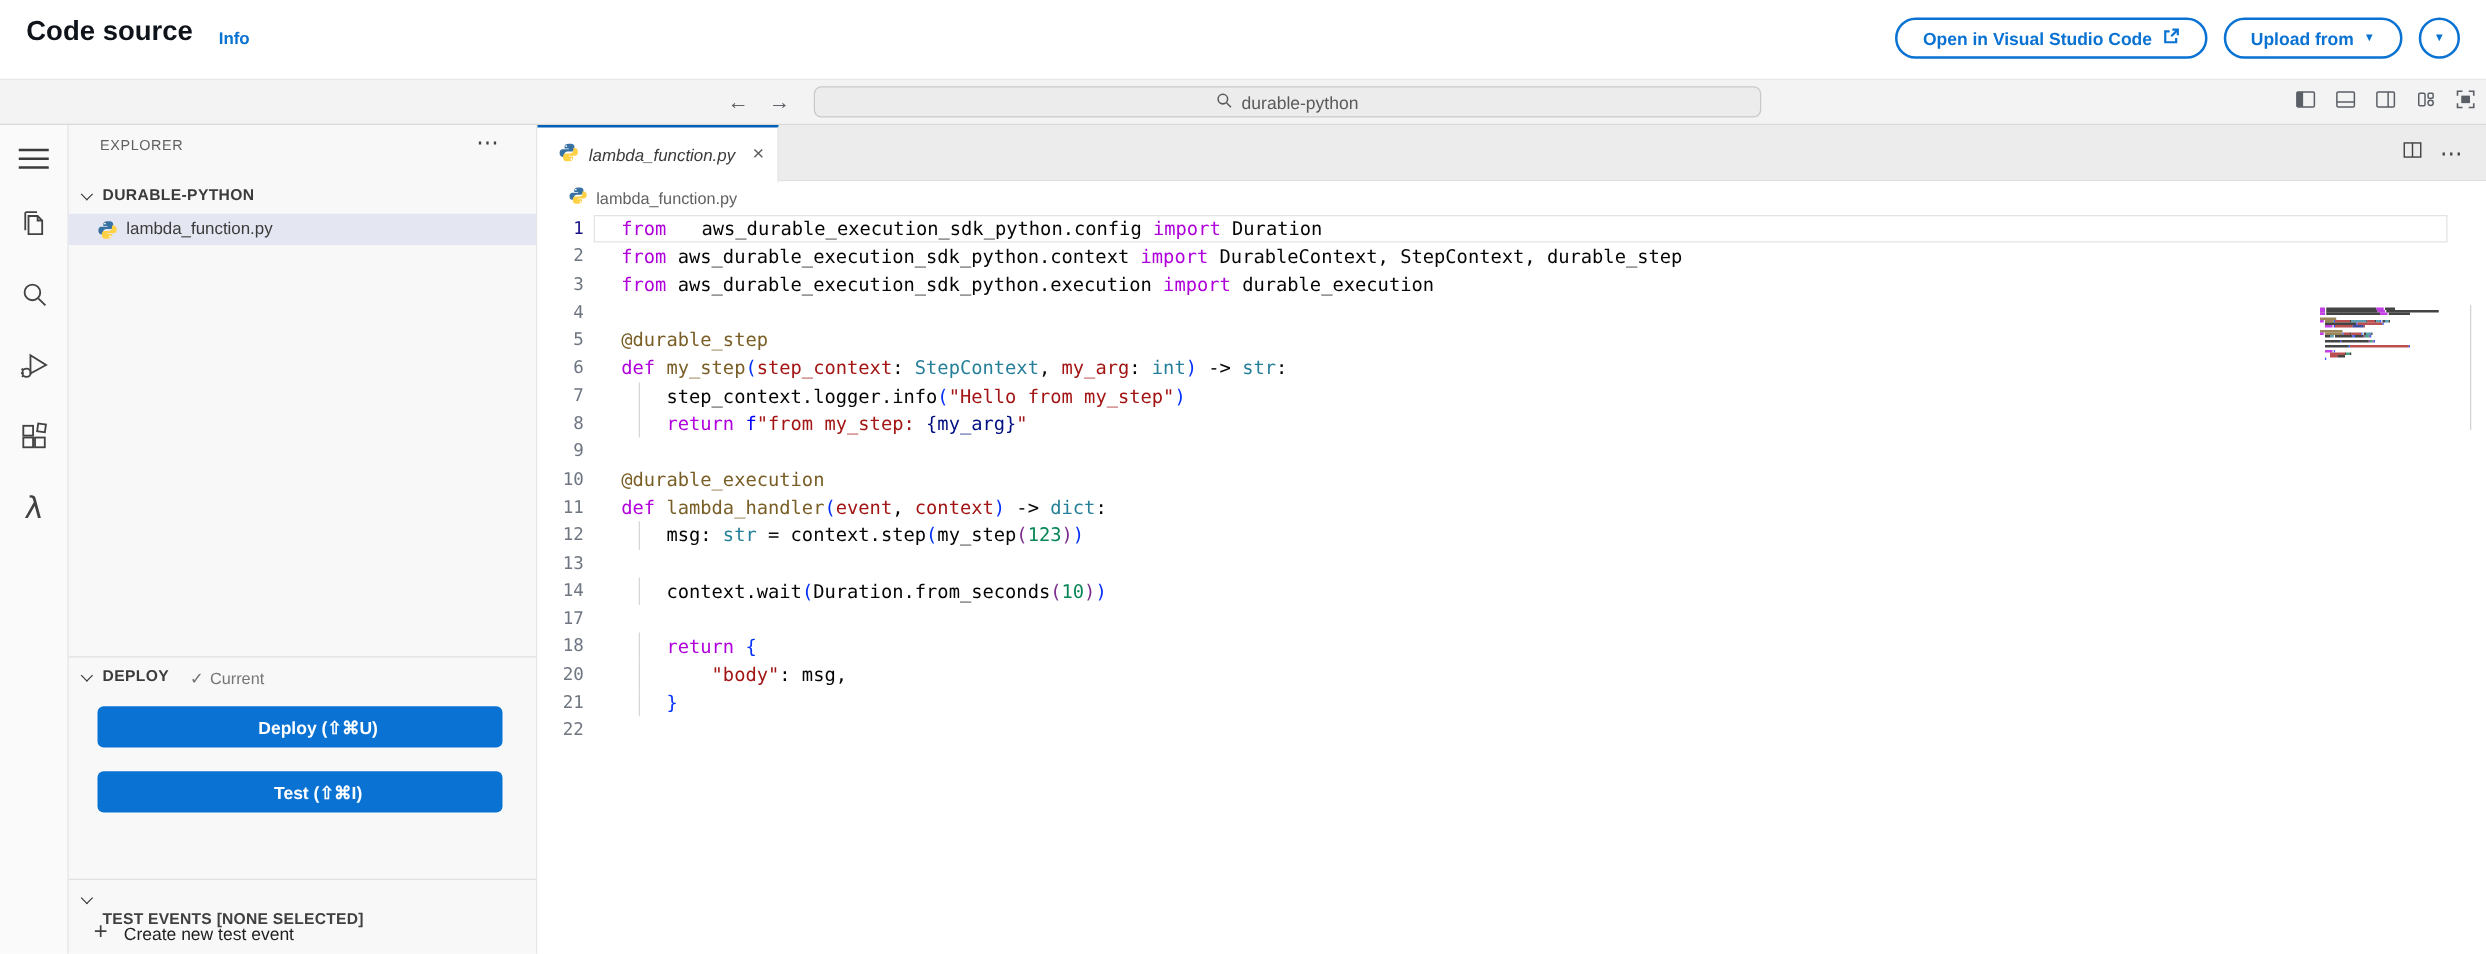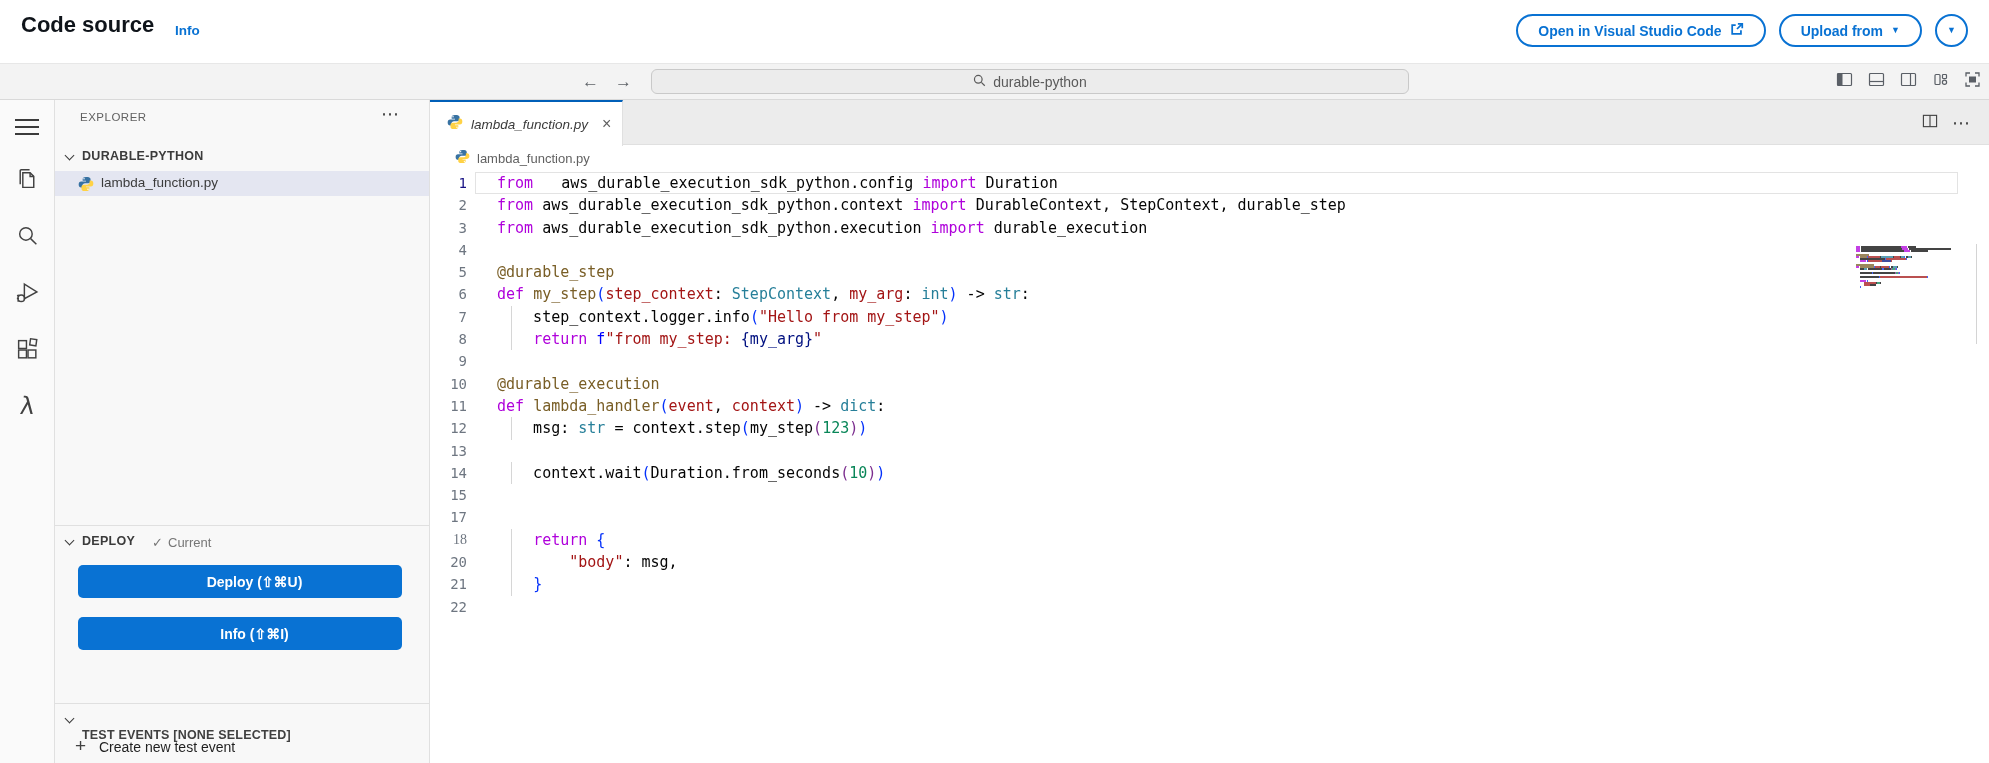--- a/index.html
+++ b/index.html
@@ -229,21 +229,21 @@
     </div>
 
     <div class="section-divider" style="top:425px"></div>
     <div class="deploy-header">
       <span class="chev row-chev"></span>
       <span class="deploy-title">DEPLOY</span>
       <span class="deploy-status-check">✓</span>
       <span class="deploy-status">Current</span>
     </div>
     <button class="side-btn btn-deploy">Deploy (⇧⌘U)</button>
-    <button class="side-btn btn-test">Info (⇧⌘I)</button>
+    <button class="side-btn btn-test">Test (⇧⌘I)</button>
 
     <div class="section-divider" style="top:603px"></div>
     <div class="te-header">
       <span class="chev row-chev"></span>
       <span class="te-title">TEST EVENTS [NONE SELECTED]</span>
     </div>
     <div class="te-create">
       <span class="te-plus">+</span>
       <span class="te-create-label">Create new test event</span>
     </div>
@@ -295,23 +295,22 @@
           <div class="line"><span class="ln" style="color: rgb(110, 118, 129);">5</span><span class="lc"><span style="color: rgb(121, 94, 38);">@durable_step</span></span></div>
           <div class="line"><span class="ln" style="color: rgb(110, 118, 129);">6</span><span class="lc"><span style="color: rgb(175, 0, 219);">def</span><span style="color: rgb(5, 5, 5);"> </span><span style="color: rgb(121, 94, 38);">my_step</span><span style="color: rgb(4, 49, 250);">(</span><span style="color: rgb(163, 21, 21);">step_context</span><span style="color: rgb(5, 5, 5);">: </span><span style="color: rgb(38, 127, 153);">StepContext</span><span style="color: rgb(5, 5, 5);">, </span><span style="color: rgb(163, 21, 21);">my_arg</span><span style="color: rgb(5, 5, 5);">: </span><span style="color: rgb(38, 127, 153);">int</span><span style="color: rgb(4, 49, 250);">)</span><span style="color: rgb(5, 5, 5);"> -&gt; </span><span style="color: rgb(38, 127, 153);">str</span><span style="color: rgb(5, 5, 5);">:</span></span></div>
           <div class="line guide"><span class="ln" style="color: rgb(110, 118, 129);">7</span><span class="lc"><span style="color: rgb(5, 5, 5);">    step_context.logger.info</span><span style="color: rgb(4, 49, 250);">(</span><span style="color: rgb(163, 21, 21);">"Hello from my_step"</span><span style="color: rgb(4, 49, 250);">)</span></span></div>
           <div class="line guide"><span class="ln" style="color: rgb(110, 118, 129);">8</span><span class="lc"><span style="color: rgb(5, 5, 5);">    </span><span style="color: rgb(175, 0, 219);">return</span><span style="color: rgb(5, 5, 5);"> </span><span style="color: rgb(0, 0, 255);">f</span><span style="color: rgb(163, 21, 21);">"from my_step: </span><span style="color: rgb(0, 16, 128);">{my_arg}</span><span style="color: rgb(163, 21, 21);">"</span></span></div>
           <div class="line"><span class="ln" style="color: rgb(110, 118, 129);">9</span><span class="lc"></span></div>
           <div class="line"><span class="ln" style="color: rgb(110, 118, 129);">10</span><span class="lc"><span style="color: rgb(121, 94, 38);">@durable_execution</span></span></div>
           <div class="line"><span class="ln" style="color: rgb(110, 118, 129);">11</span><span class="lc"><span style="color: rgb(175, 0, 219);">def</span><span style="color: rgb(5, 5, 5);"> </span><span style="color: rgb(121, 94, 38);">lambda_handler</span><span style="color: rgb(4, 49, 250);">(</span><span style="color: rgb(163, 21, 21);">event</span><span style="color: rgb(5, 5, 5);">, </span><span style="color: rgb(163, 21, 21);">context</span><span style="color: rgb(4, 49, 250);">)</span><span style="color: rgb(5, 5, 5);"> -&gt; </span><span style="color: rgb(38, 127, 153);">dict</span><span style="color: rgb(5, 5, 5);">:</span></span></div>
           <div class="line guide"><span class="ln" style="color: rgb(110, 118, 129);">12</span><span class="lc"><span style="color: rgb(5, 5, 5);">    msg: </span><span style="color: rgb(38, 127, 153);">str</span><span style="color: rgb(5, 5, 5);"> = context.step</span><span style="color: rgb(4, 49, 250);">(</span><span style="color: rgb(5, 5, 5);">my_step</span><span style="color: rgb(123, 45, 142);">(</span><span style="color: rgb(9, 134, 88);">123</span><span style="color: rgb(123, 45, 142);">)</span><span style="color: rgb(4, 49, 250);">)</span></span></div>
           <div class="line guide"><span class="ln" style="color: rgb(110, 118, 129);">13</span><span class="lc"></span></div>
           <div class="line guide"><span class="ln" style="color: rgb(110, 118, 129);">14</span><span class="lc"><span style="color: rgb(5, 5, 5);">    context.wait</span><span style="color: rgb(4, 49, 250);">(</span><span style="color: rgb(5, 5, 5);">Duration.from_seconds</span><span style="color: rgb(123, 45, 142);">(</span><span style="color: rgb(9, 134, 88);">10</span><span style="color: rgb(123, 45, 142);">)</span><span style="color: rgb(4, 49, 250);">)</span></span></div>
-          <div class="line guide"><span class="ln" style="color: rgb(110, 118, 129);">15</span><span class="lc"></span></div>
           <div class="line guide"><span class="ln" style="color: rgb(110, 118, 129);">17</span><span class="lc"></span></div>
-          <div class="line guide"><span class="ln" style="color: rgb(110, 118, 129); font-family: Liberation Serif, serif;">18</span><span class="lc"><span style="color: rgb(5, 5, 5);">    </span><span style="color: rgb(175, 0, 219);">return</span><span style="color: rgb(5, 5, 5);"> </span><span style="color: rgb(4, 49, 250);">{</span></span></div>
+          <div class="line guide"><span class="ln" style="color: rgb(110, 118, 129);">18</span><span class="lc"><span style="color: rgb(5, 5, 5);">    </span><span style="color: rgb(175, 0, 219);">return</span><span style="color: rgb(5, 5, 5);"> </span><span style="color: rgb(4, 49, 250);">{</span></span></div>
           <div class="line guide"><span class="ln" style="color: rgb(110, 118, 129);">20</span><span class="lc"><span style="color: rgb(5, 5, 5);">        </span><span style="color: rgb(163, 21, 21);">"body"</span><span style="color: rgb(5, 5, 5);">: msg,</span></span></div>
           <div class="line guide"><span class="ln" style="color: rgb(110, 118, 129);">21</span><span class="lc"><span style="color: rgb(5, 5, 5);">    </span><span style="color: rgb(4, 49, 250);">}</span></span></div>
           <div class="line"><span class="ln" style="color: rgb(110, 118, 129);">22</span><span class="lc"></span></div>
         </div>
       <div class="minimap">
           <div class="mm-row"><span class="mm-seg" style="width: 4.08px; background: rgb(175, 0, 219); opacity: 0.75;"></span><span class="mm-seg" style="width: 1.02px;"></span><span class="mm-seg" style="width: 39.78px; background: rgb(5, 5, 5); opacity: 0.75;"></span><span class="mm-seg" style="width: 6.12px; background: rgb(175, 0, 219); opacity: 0.75;"></span><span class="mm-seg" style="width: 1.02px;"></span><span class="mm-seg" style="width: 8.16px; background: rgb(5, 5, 5); opacity: 0.75;"></span></div>
           <div class="mm-row"><span class="mm-seg" style="width: 4.08px; background: rgb(175, 0, 219); opacity: 0.75;"></span><span class="mm-seg" style="width: 1.02px;"></span><span class="mm-seg" style="width: 40.8px; background: rgb(5, 5, 5); opacity: 0.75;"></span><span class="mm-seg" style="width: 6.12px; background: rgb(175, 0, 219); opacity: 0.75;"></span><span class="mm-seg" style="width: 1.02px;"></span><span class="mm-seg" style="width: 41.82px; background: rgb(5, 5, 5); opacity: 0.75;"></span></div>
           <div class="mm-row"><span class="mm-seg" style="width: 4.08px; background: rgb(175, 0, 219); opacity: 0.75;"></span><span class="mm-seg" style="width: 1.02px;"></span><span class="mm-seg" style="width: 42.84px; background: rgb(5, 5, 5); opacity: 0.75;"></span><span class="mm-seg" style="width: 6.12px; background: rgb(175, 0, 219); opacity: 0.75;"></span><span class="mm-seg" style="width: 1.02px;"></span><span class="mm-seg" style="width: 17.34px; background: rgb(5, 5, 5); opacity: 0.75;"></span></div>
           <div class="mm-row"></div>
           <div class="mm-row"><span class="mm-seg" style="width: 13.26px; background: rgb(121, 94, 38); opacity: 0.75;"></span></div>

